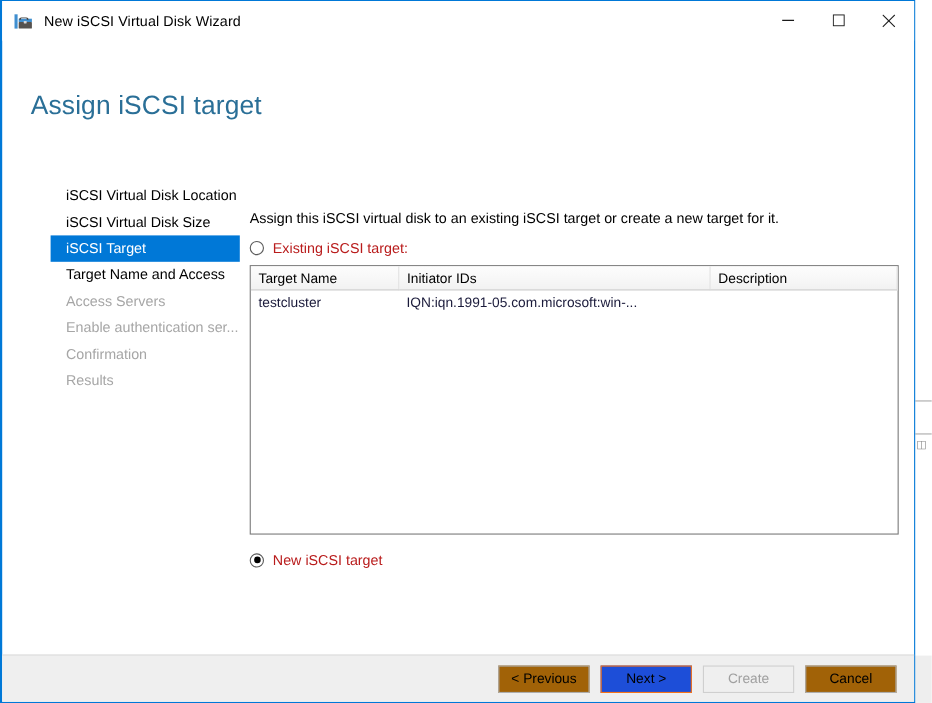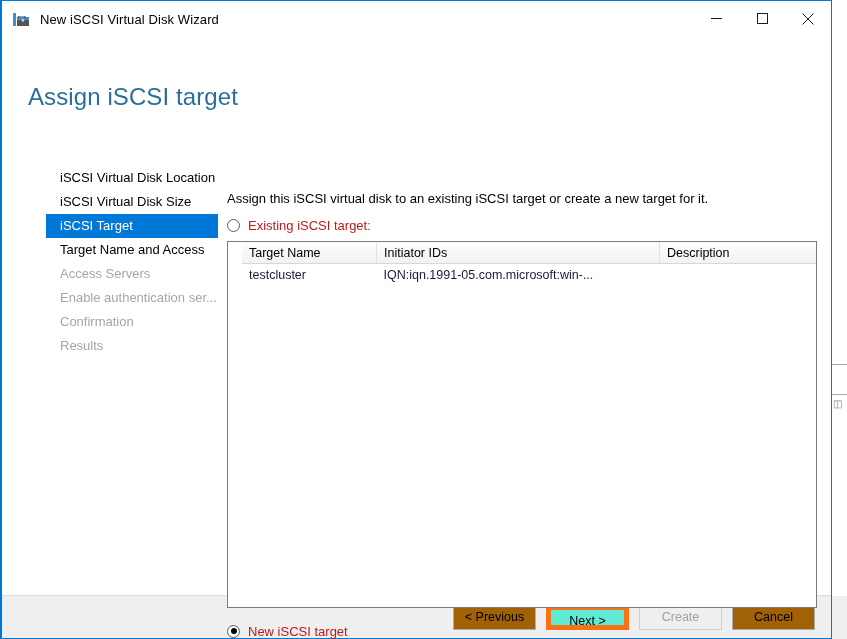--- a/index.html
+++ b/index.html
@@ -199,27 +199,26 @@
     transform: translate(-50%, -50%);
     width: 6px;
     height: 6px;
     border-radius: 50%;
     background: #000000;
   }
 
   
   #target-list {
     margin-top: 7px;
-    height: 367px;
+    height: 245px;
     border: 1px solid #7a7a7a;
     background: #ffffff;
     box-sizing: border-box;
     overflow: hidden;
     position: relative;
-    padding-left: 14px;
   }
   #target-table {
     width: 100%;
     border-collapse: collapse;
     table-layout: fixed;
     font-size: 12.5px;
   }
   #target-table thead th {
     height: 21px;
     background: linear-gradient(to bottom, #fdfdfd 0%, #f2f2f2 100%);
@@ -274,22 +273,22 @@
     color: #000000;
     background: #a16207;
     border: 1px solid #adadad;
     padding: 0;
     cursor: default;
     line-height: 23px;
     text-align: center;
     box-sizing: border-box;
   }
   .footer-btn.focused {
-    border: 5px solid #f97316;
-    background: #5eead4;
+    border: 1px solid #f97316;
+    background: #1d4ed8;
   }
   .footer-btn.disabled {
     color: #a0a0a0;
     background: #efefef;
     border: 1px solid #cfcfcf;
   }
 </style>
 </head>
 <body>
 

